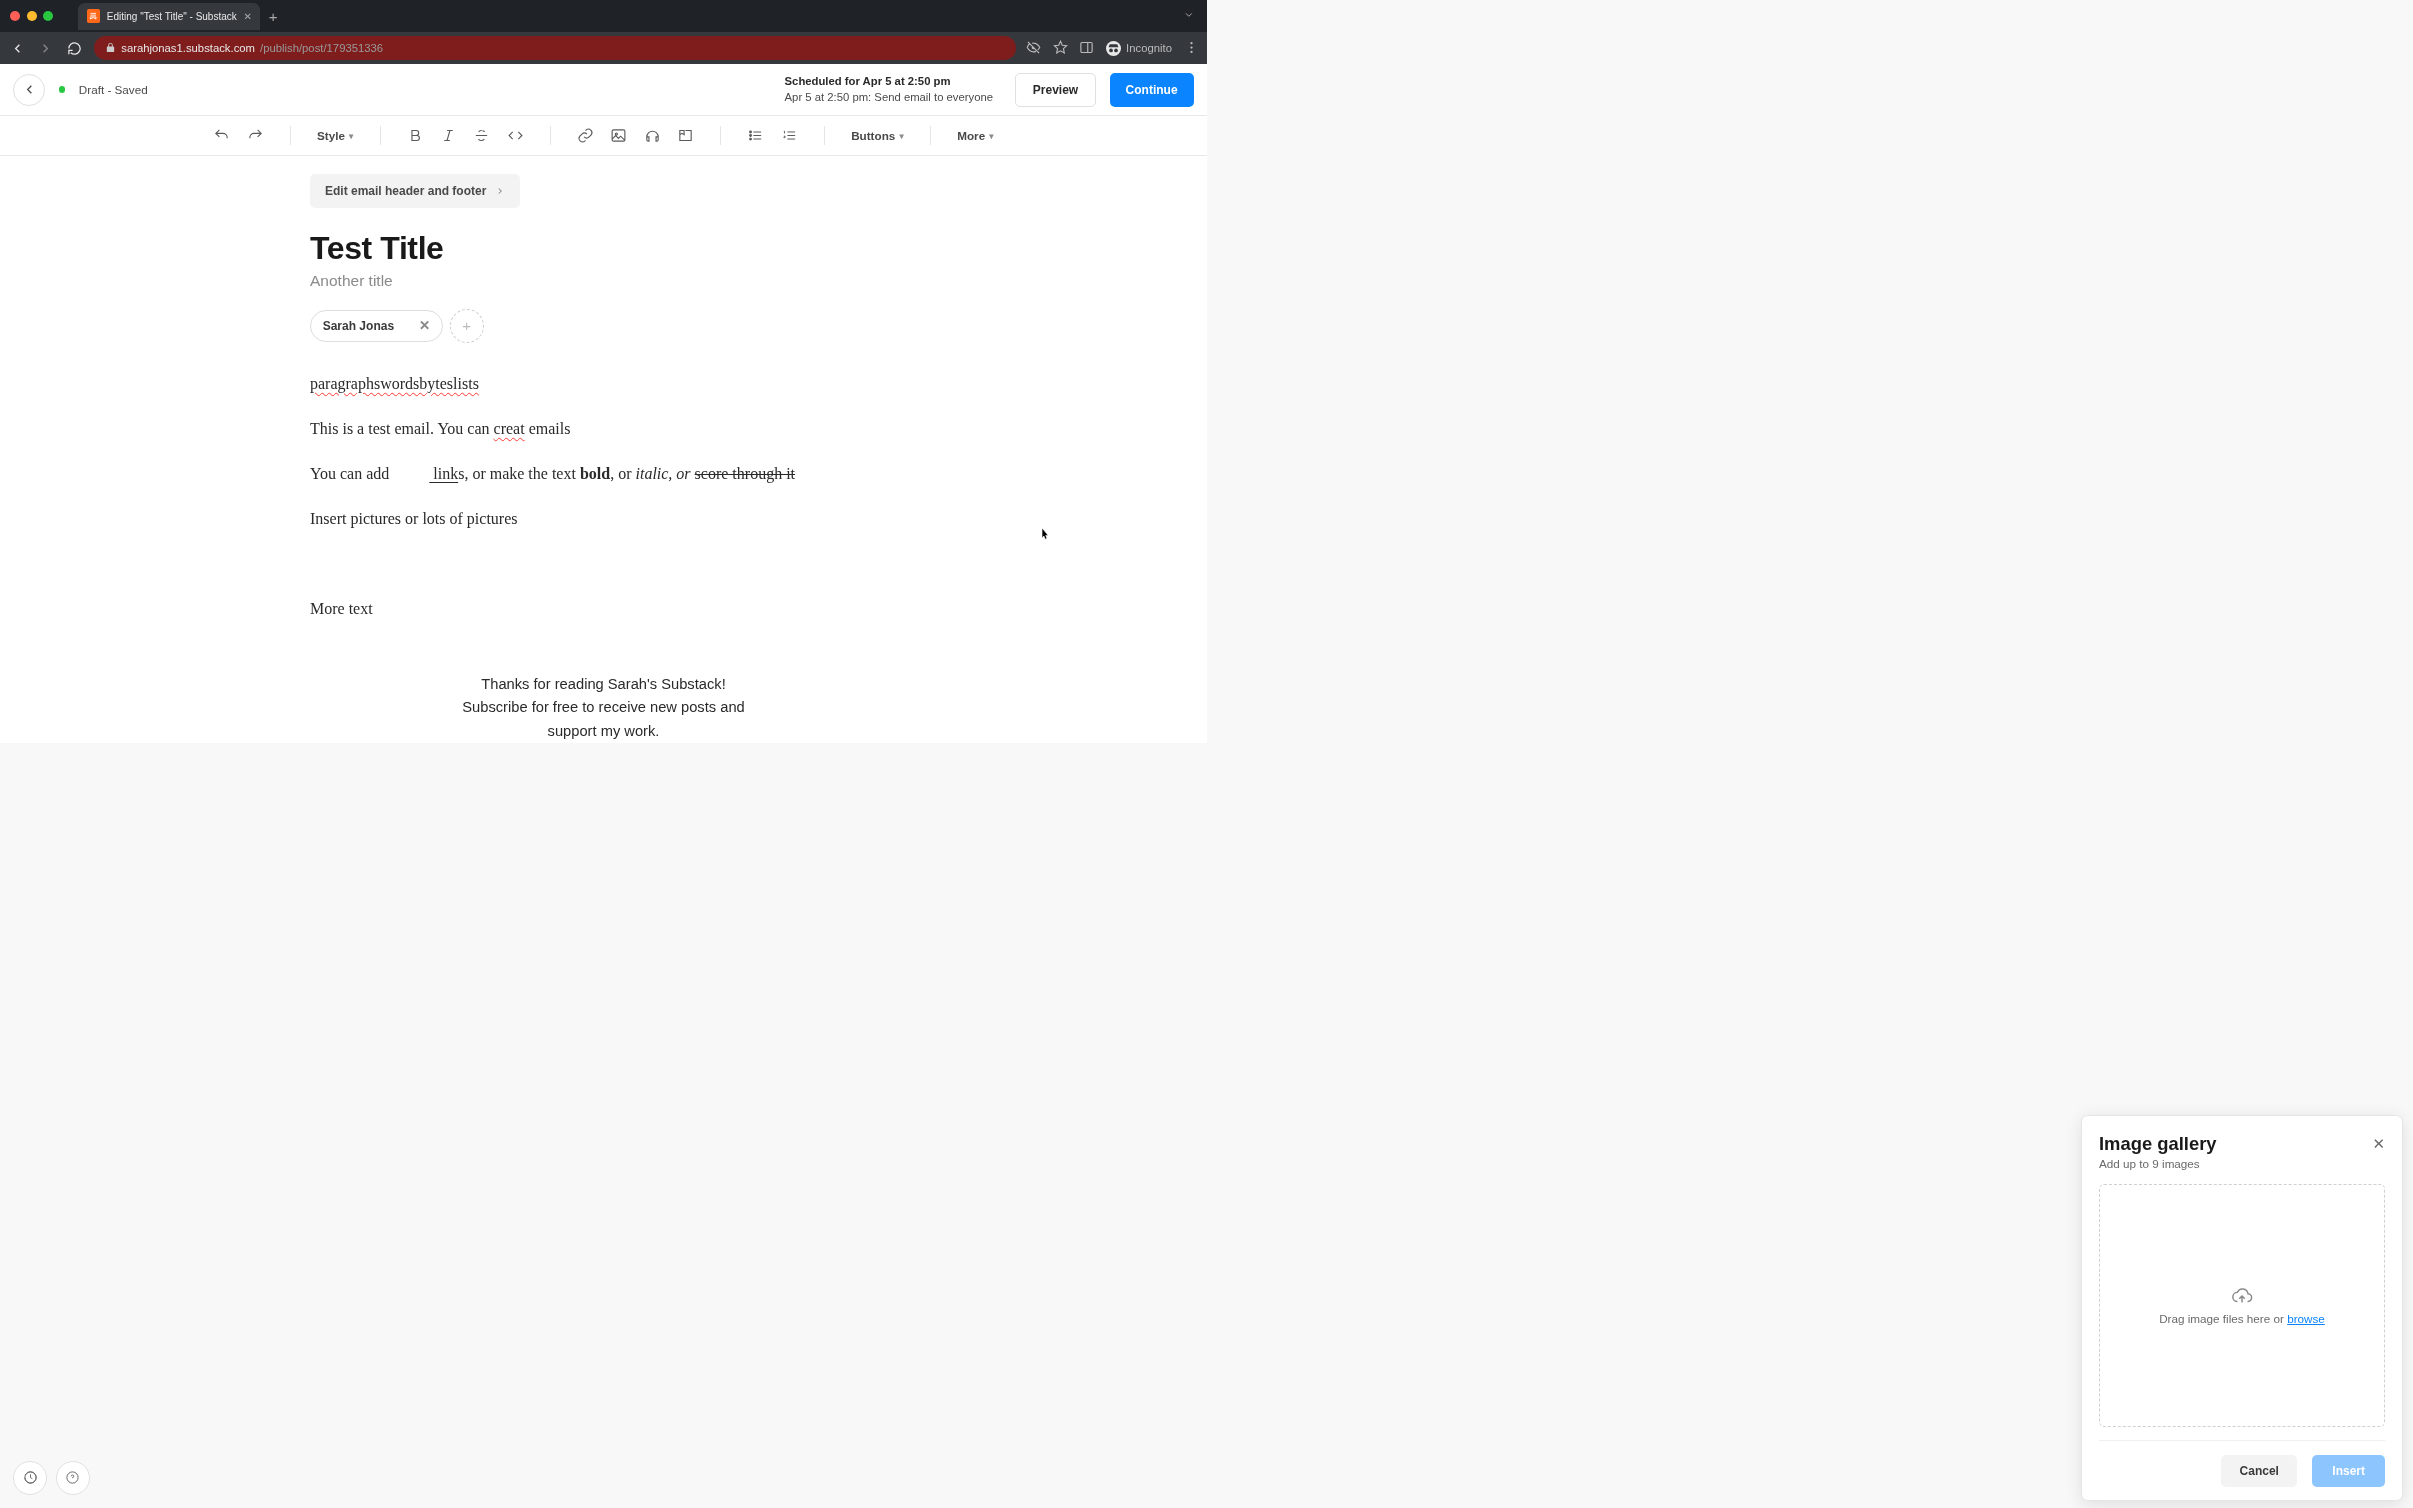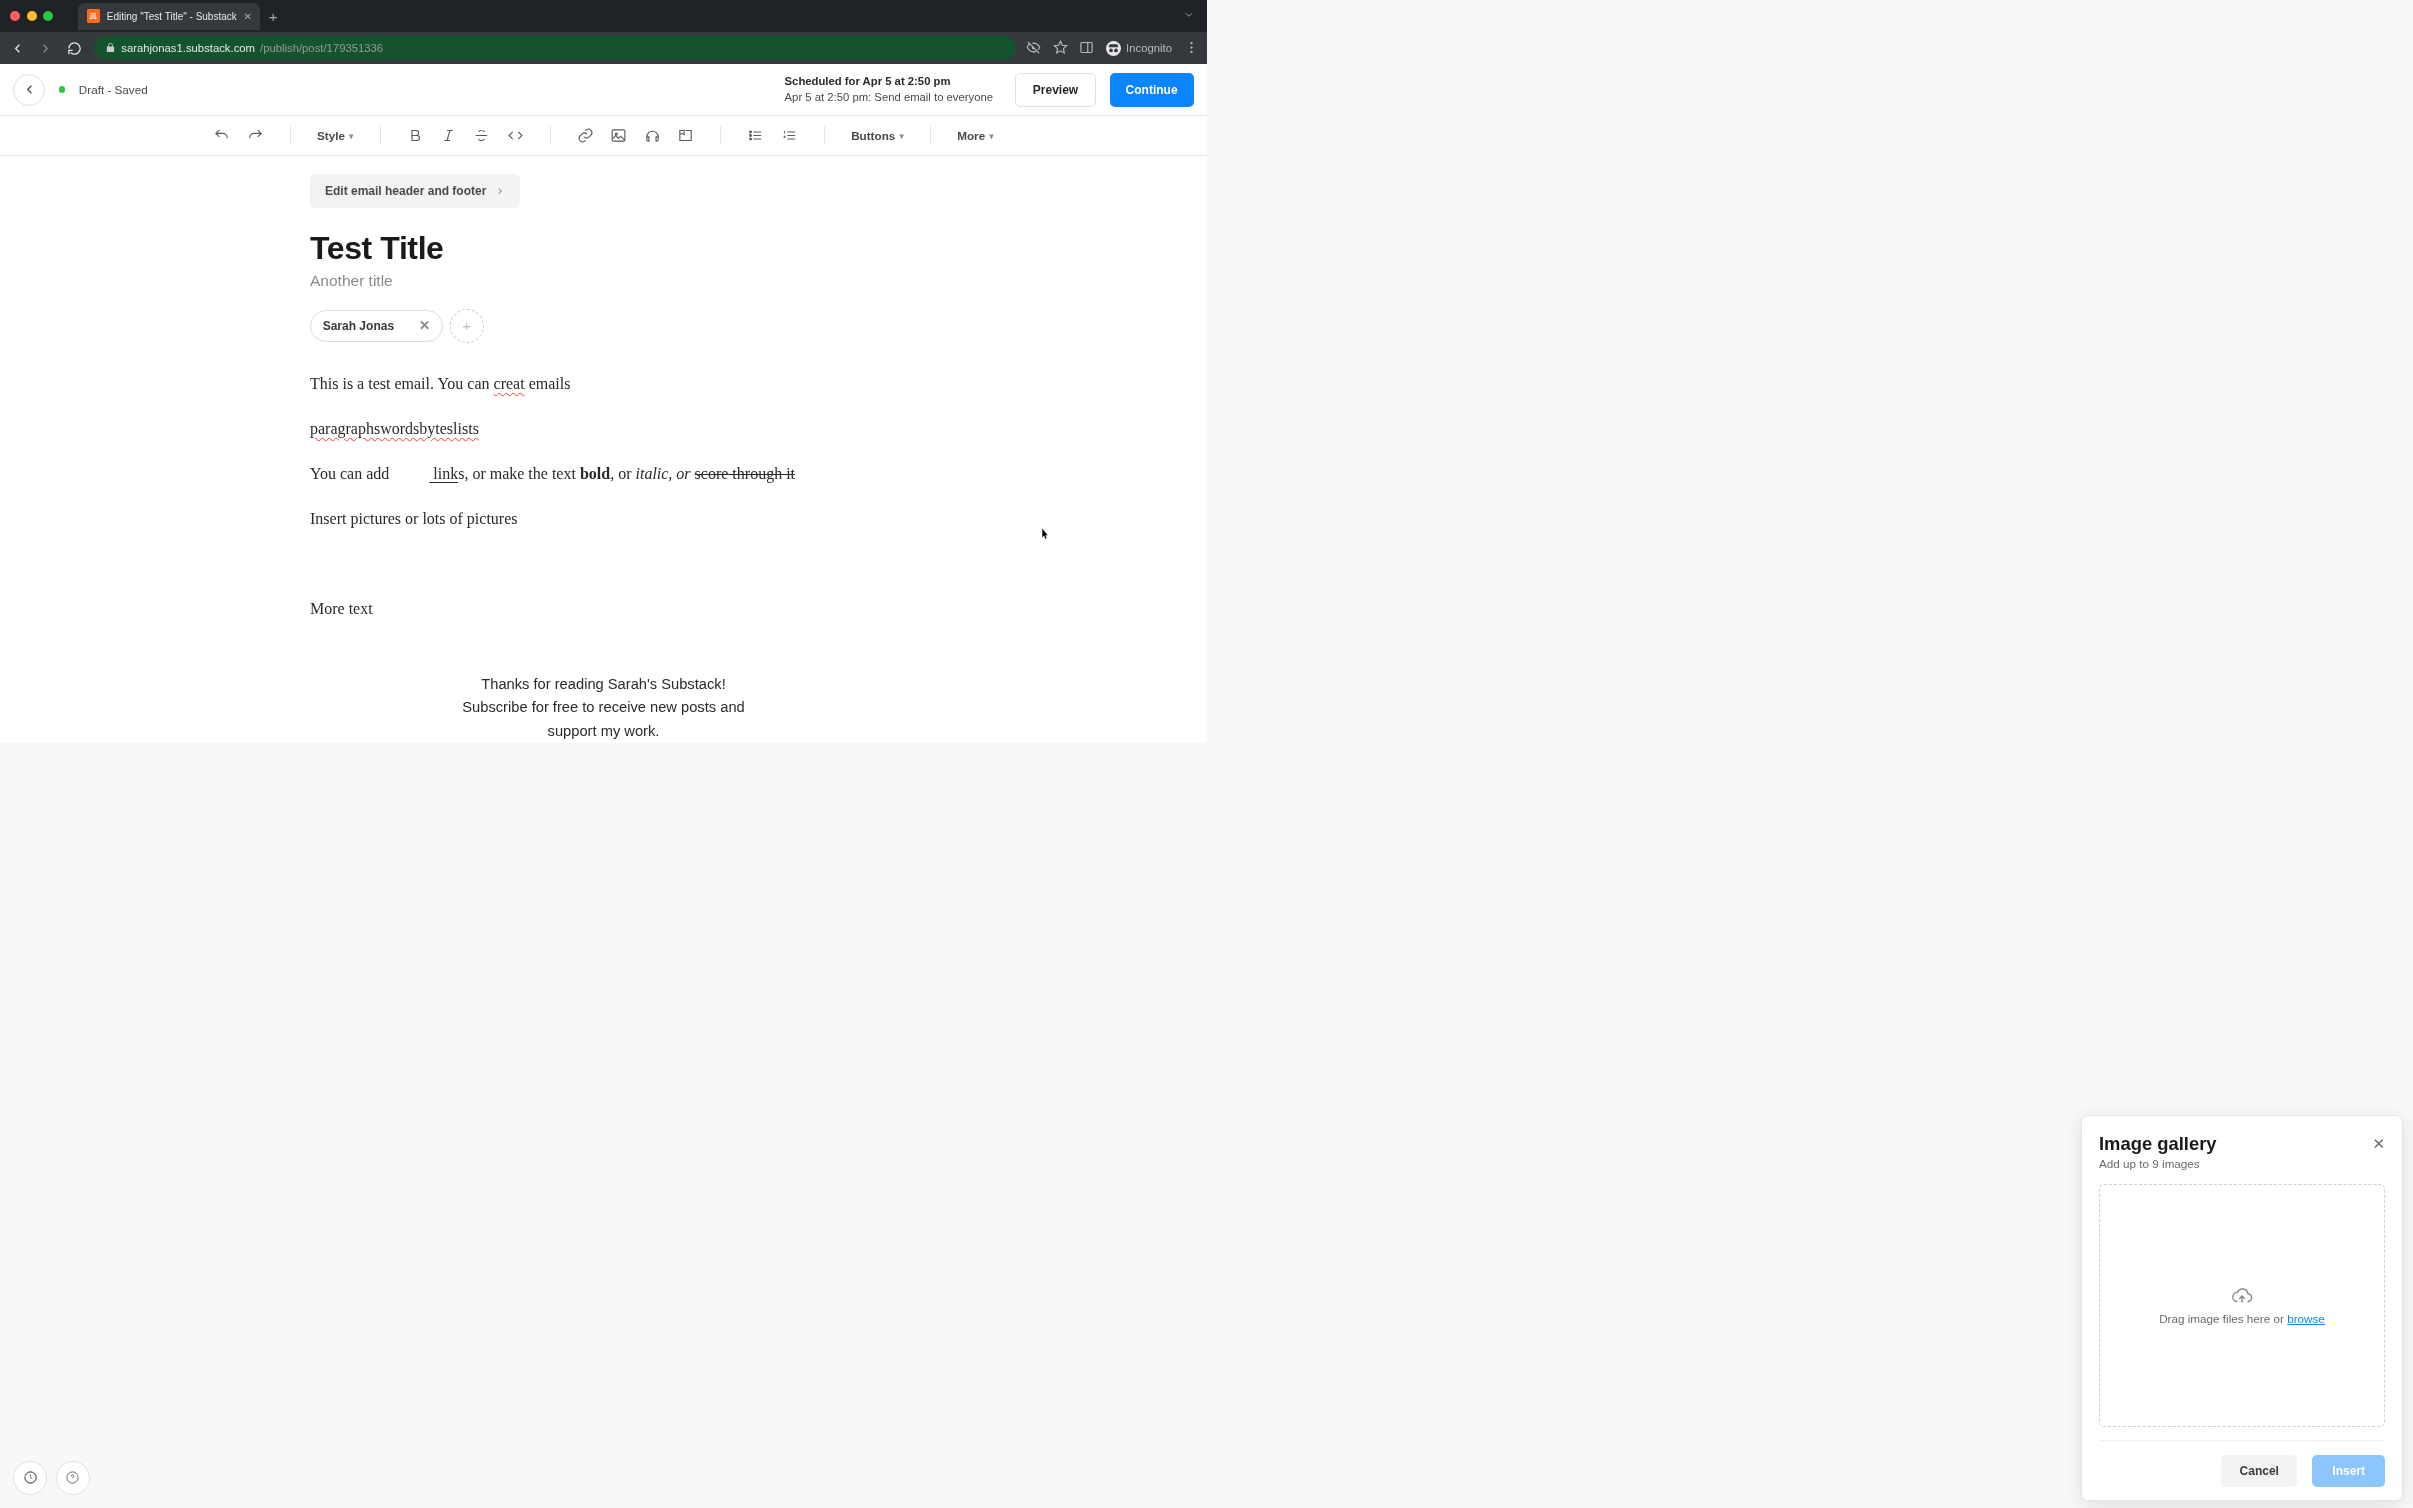--- a/index.html
+++ b/index.html
@@ -16,21 +16,21 @@
 .tab { background: #35393e; height: 27px; border-radius: 6.7px 6.7px 0 0; display: flex; align-items: center; padding: 0 8.4px; gap: 6.7px; color: #e8e8e8; font-size: 10px; }
 .tab-favicon { width: 13.4px; height: 13.4px; background: #ff6719; border-radius: 1.7px; display:flex; align-items:center; justify-content:center;}
 .tab-favicon svg { width:8.4px; height:8.4px;}
 .tab-close { color: #aaa; cursor: pointer; }
 .new-tab { color: #aaa; font-size: 15px; margin-left: 8.4px; cursor: pointer; }
 .chevron-down-top { margin-left: auto; margin-right: 12.6px; color: #aaa; }
 
 .browser-urlbar { background: #35393e; height: 32px; display: flex; align-items: center; padding: 0 8.4px; gap: 10px; }
 .nav-btn { color: #888; width: 18.4px; display:flex; justify-content:center; }
 .nav-btn.active { color: #e8e8e8; }
-.url-box { flex: 1; background: #14532d; height: 23.5px; border-radius: 11.7px; display: flex; align-items: center; padding: 0 11.7px; color: #ccc; font-size: 11.3px; gap: 5px;}
+.url-box { flex: 1; background: #7f1d1d; height: 23.5px; border-radius: 11.7px; display: flex; align-items: center; padding: 0 11.7px; color: #ccc; font-size: 11.3px; gap: 5px;}
 .url-box .lock { color: #ccc; }
 .url-box .path { color: #9a9a9a; }
 .right-icons { display: flex; gap: 11.7px; align-items: center; color: #bbb; font-size: 11.3px; }
 .incognito-badge { display: flex; align-items: center; gap: 5px; }
 .incognito-icon { width:15px; height:15px; background:#e8e8e8; border-radius:50%; display:flex; align-items:center; justify-content:center; }
 .right-icons svg { width:15px; height:15px; }
 
 
 .app { background: #fff; }
 .header { height: 52px; border-bottom: 0.8px solid #e8e8e8; display: flex; align-items: center; padding: 0 13.4px; gap: 13.4px; }
@@ -296,24 +296,24 @@
       <div class="post-subtitle">Another title</div>
       <div class="author-row">
         <div class="author-chip">
           <span>Sarah Jonas</span>
           <span class="author-remove">✕</span>
         </div>
         <div class="add-circle">+</div>
       </div>
 
       <div class="body-text">
+        <p><span class="spellcheck">paragraphswordsbyteslists</span></p>
         <p>
           <span>This is a test email. You can </span><span class="spellcheck">creat</span><span> emails</span>
         </p>
-        <p><span class="spellcheck">paragraphswordsbyteslists</span></p>
         <p>
           <span>You can add</span><span class="link"> link</span><span>s, or make the text </span><span class="bold">bold</span><span>, or </span><span class="italic">italic, or </span><span class="strike">score through it</span>
         </p>
         <p>Insert pictures or lots of pictures</p>
         <p>&nbsp;</p>
         <p>More text</p>
 
         <div class="thanks-block">
           <div>Thanks for reading Sarah's Substack!</div>
           <div>Subscribe for free to receive new posts and</div>

